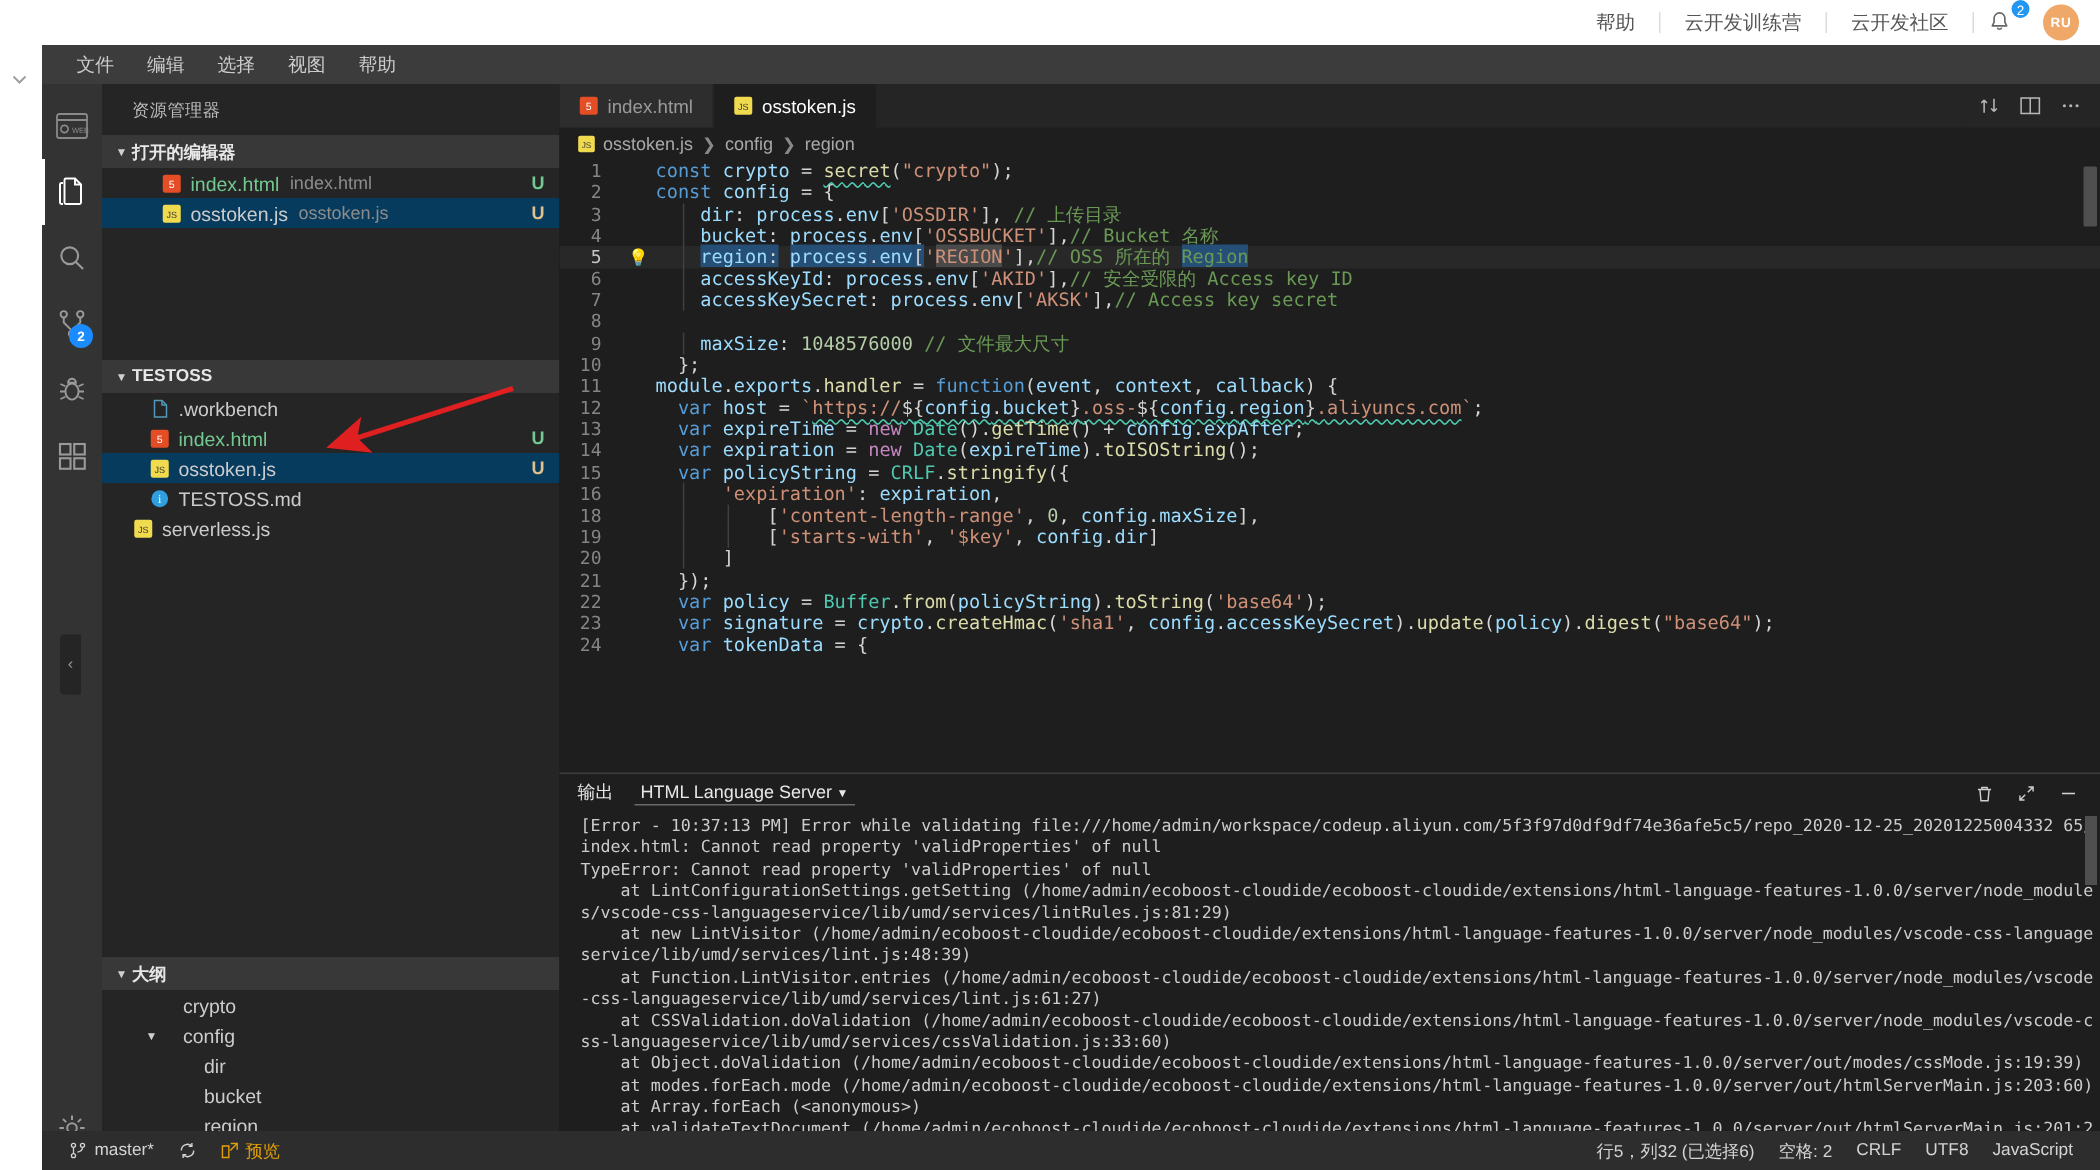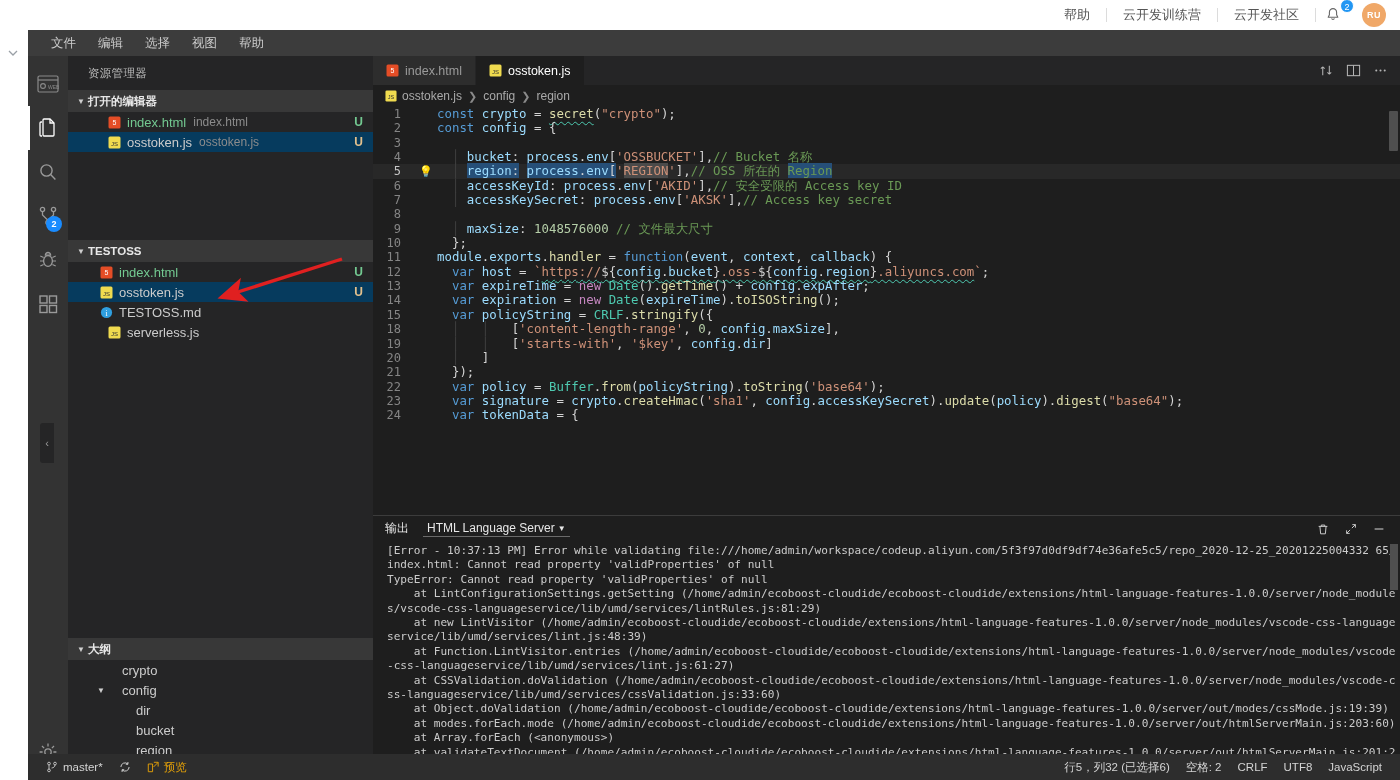--- a/index.html
+++ b/index.html
@@ -377,20 +377,29 @@
       <div class="oe-space"></div>
 
       <div class="sect-head">
         <span class="tw">▼</span>
         <span>TESTOSS</span>
       </div>
       <div class="tree">
         <div class="row" style="padding-left:30px;">
           <span class="fico">
             <svg class="ic" width="13" height="13" viewBox="0 0 13 13">
+                <path d="M3 1h5l3 3v8H3z" fill="none" stroke="#519aba" stroke-width="1"></path>
+                <path d="M8 1v3h3" fill="none" stroke="#519aba" stroke-width="1"></path>
+              </svg>
+          </span>
+          <span class="fname">.workbench</span>
+        </div>
+        <div class="row" style="padding-left:30px;">
+          <span class="fico">
+            <svg class="ic" width="13" height="13" viewBox="0 0 13 13">
                 <rect x="0.5" y="0.5" width="12" height="12" rx="1.5" fill="#e44d26"></rect>
                 <text x="6.5" y="9.4" font-size="7" fill="#fff" text-anchor="middle" font-family="Liberation Sans">5</text>
               </svg>
           </span>
           <span class="fname" style="color:#73c991">index.html</span>
           <span class="fstat">U</span>
         </div>
         <div class="row sel" style="padding-left:30px;">
           <span class="fico">
             <svg class="ic" width="13" height="13" viewBox="0 0 13 13">
@@ -403,21 +412,21 @@
         </div>
         <div class="row" style="padding-left:30px;">
           <span class="fico">
             <svg class="ic" width="13" height="13" viewBox="0 0 13 13">
                 <circle cx="6.5" cy="6.5" r="5.6" fill="#2f9fe0"></circle>
                 <text x="6.5" y="9.5" font-size="8" fill="#fff" text-anchor="middle" font-family="Liberation Serif">i</text>
               </svg>
           </span>
           <span class="fname">TESTOSS.md</span>
         </div>
-        <div class="row" style="padding-left:38px;">
+        <div class="row" style="padding-left:19px;">
           <span class="fico">
             <svg class="ic" width="13" height="13" viewBox="0 0 13 13">
                 <rect x="0.5" y="0.5" width="12" height="12" rx="1.5" fill="#f0db4f"></rect>
                 <text x="6.5" y="9.6" font-size="6" fill="#323330" text-anchor="middle" font-family="Liberation Sans">JS</text>
               </svg>
           </span>
           <span class="fname">serverless.js</span>
         </div>
       </div>
 
@@ -507,33 +516,34 @@
         </span>
         <span class="bsep">❯</span>
         <span class="bitem">
           <span>region</span>
         </span>
       </div>
 
       <div class="code-area">
         <div class="cline"><span class="ln">1</span><span class="gut"></span><span class="code"><span class="k">const</span> <span class="id">crypto</span> <span class="op">=</span> <span class="fn squig">secret</span><span class="op">(</span><span class="st">"crypto"</span><span class="op">);</span></span></div>
         <div class="cline"><span class="ln">2</span><span class="gut"></span><span class="code"><span class="k">const</span> <span class="id">config</span> <span class="op">=</span> <span class="op">{</span></span></div>
-        <div class="cline"><span class="ln">3</span><span class="gut"></span></div>
+        <div class="cline"><span class="ln">3</span><span class="gut"></span><span class="code">  <span class="ind-guide">│</span> <span class="id">dir</span><span class="op">:</span> <span class="id">process</span><span class="op">.</span><span class="id">env</span><span class="op">[</span><span class="st">'OSSDIR'</span><span class="op">],</span> <span class="cm">// 上传目录</span></span></div>
         <div class="cline"><span class="ln">4</span><span class="gut"></span><span class="code">  <span class="ind-guide">│</span> <span class="id">bucket</span><span class="op">:</span> <span class="id">process</span><span class="op">.</span><span class="id">env</span><span class="op">[</span><span class="st">'OSSBUCKET'</span><span class="op">],</span><span class="cm">// Bucket 名称</span></span></div>
         <div class="cline hl"><span class="ln">5</span><span class="gut"><span class="bulb">💡</span></span><span class="code">  <span class="ind-guide">│</span> <span class="id selhl">region</span><span class="op selhl">:</span> <span class="id selhl">process</span><span class="op selhl">.</span><span class="id selhl">env</span><span class="op selhl">[</span><span class="st">'</span><span class="st wordhl">REGION</span><span class="st">'</span><span class="op">],</span><span class="cm">// OSS 所在的 </span><span class="cm selhl">Region</span></span></div>
         <div class="cline"><span class="ln">6</span><span class="gut"></span><span class="code">  <span class="ind-guide">│</span> <span class="id">accessKeyId</span><span class="op">:</span> <span class="id">process</span><span class="op">.</span><span class="id">env</span><span class="op">[</span><span class="st">'AKID'</span><span class="op">],</span><span class="cm">// 安全受限的 Access key ID</span></span></div>
         <div class="cline"><span class="ln">7</span><span class="gut"></span><span class="code">  <span class="ind-guide">│</span> <span class="id">accessKeySecret</span><span class="op">:</span> <span class="id">process</span><span class="op">.</span><span class="id">env</span><span class="op">[</span><span class="st">'AKSK'</span><span class="op">],</span><span class="cm">// Access key secret</span></span></div>
         <div class="cline"><span class="ln">8</span><span class="gut"></span></div>
         <div class="cline"><span class="ln">9</span><span class="gut"></span><span class="code">  <span class="ind-guide">│</span> <span class="id">maxSize</span><span class="op">:</span> <span class="nu">1048576000</span> <span class="cm">// 文件最大尺寸</span></span></div>
         <div class="cline"><span class="ln">10</span><span class="gut"></span><span class="code">  <span class="op">};</span></span></div>
         <div class="cline"><span class="ln">11</span><span class="gut"></span><span class="code"><span class="id">module</span><span class="op">.</span><span class="id">exports</span><span class="op">.</span><span class="fn">handler</span> <span class="op">=</span> <span class="k">function</span><span class="op">(</span><span class="id">event</span><span class="op">,</span> <span class="id">context</span><span class="op">,</span> <span class="id">callback</span><span class="op">) {</span></span></div>
         <div class="cline"><span class="ln">12</span><span class="gut"></span><span class="code">  <span class="k">var</span> <span class="id">host</span> <span class="op">=</span> <span class="st">`</span><span class="st squig">https://</span><span class="op squig">${</span><span class="id squig">config</span><span class="op squig">.</span><span class="id squig">bucket</span><span class="op squig">}</span><span class="st squig">.oss-</span><span class="op squig">${</span><span class="id squig">config</span><span class="op squig">.</span><span class="id squig">region</span><span class="op squig">}</span><span class="st squig">.aliyuncs.com</span><span class="st">`</span><span class="op">;</span></span></div>
         <div class="cline"><span class="ln">13</span><span class="gut"></span><span class="code">  <span class="k">var</span> <span class="id">expireTime</span> <span class="op">=</span> <span class="kp">new</span> <span class="ty">Date</span><span class="op">().</span><span class="fn">getTime</span><span class="op">()</span> <span class="op">+</span> <span class="id">config</span><span class="op">.</span><span class="id">expAfter</span><span class="op">;</span></span></div>
         <div class="cline"><span class="ln">14</span><span class="gut"></span><span class="code">  <span class="k">var</span> <span class="id">expiration</span> <span class="op">=</span> <span class="kp">new</span> <span class="ty">Date</span><span class="op">(</span><span class="id">expireTime</span><span class="op">).</span><span class="fn">toISOString</span><span class="op">();</span></span></div>
         <div class="cline"><span class="ln">15</span><span class="gut"></span><span class="code">  <span class="k">var</span> <span class="id">policyString</span> <span class="op">=</span> <span class="ty">CRLF</span><span class="op">.</span><span class="fn">stringify</span><span class="op">({</span></span></div>
+        <div class="cline"><span class="ln">16</span><span class="gut"></span><span class="code">  <span class="ind-guide">│</span>   <span class="st">'expiration'</span><span class="op">:</span> <span class="id">expiration</span><span class="op">,</span></span></div>
         <div class="cline"><span class="ln">18</span><span class="gut"></span><span class="code">  <span class="ind-guide">│</span>   <span class="ind-guide">│</span>   <span class="op">[</span><span class="st">'content-length-range'</span><span class="op">,</span> <span class="nu">0</span><span class="op">,</span> <span class="id">config</span><span class="op">.</span><span class="id">maxSize</span><span class="op">],</span></span></div>
         <div class="cline"><span class="ln">19</span><span class="gut"></span><span class="code">  <span class="ind-guide">│</span>   <span class="ind-guide">│</span>   <span class="op">[</span><span class="st">'starts-with'</span><span class="op">,</span> <span class="st">'$key'</span><span class="op">,</span> <span class="id">config</span><span class="op">.</span><span class="id">dir</span><span class="op">]</span></span></div>
         <div class="cline"><span class="ln">20</span><span class="gut"></span><span class="code">  <span class="ind-guide">│</span>   <span class="op">]</span></span></div>
         <div class="cline"><span class="ln">21</span><span class="gut"></span><span class="code">  <span class="op">});</span></span></div>
         <div class="cline"><span class="ln">22</span><span class="gut"></span><span class="code">  <span class="k">var</span> <span class="id">policy</span> <span class="op">=</span> <span class="ty">Buffer</span><span class="op">.</span><span class="fn">from</span><span class="op">(</span><span class="id">policyString</span><span class="op">).</span><span class="fn">toString</span><span class="op">(</span><span class="st">'base64'</span><span class="op">);</span></span></div>
         <div class="cline"><span class="ln">23</span><span class="gut"></span><span class="code">  <span class="k">var</span> <span class="id">signature</span> <span class="op">=</span> <span class="id">crypto</span><span class="op">.</span><span class="fn">createHmac</span><span class="op">(</span><span class="st">'sha1'</span><span class="op">,</span> <span class="id">config</span><span class="op">.</span><span class="id">accessKeySecret</span><span class="op">).</span><span class="fn">update</span><span class="op">(</span><span class="id">policy</span><span class="op">).</span><span class="fn">digest</span><span class="op">(</span><span class="st">"base64"</span><span class="op">);</span></span></div>
         <div class="cline"><span class="ln">24</span><span class="gut"></span><span class="code">  <span class="k">var</span> <span class="id">tokenData</span> <span class="op">=</span> <span class="op">{</span></span></div>
 
         <div class="vscroll">
             <div class="vthumb"></div>

